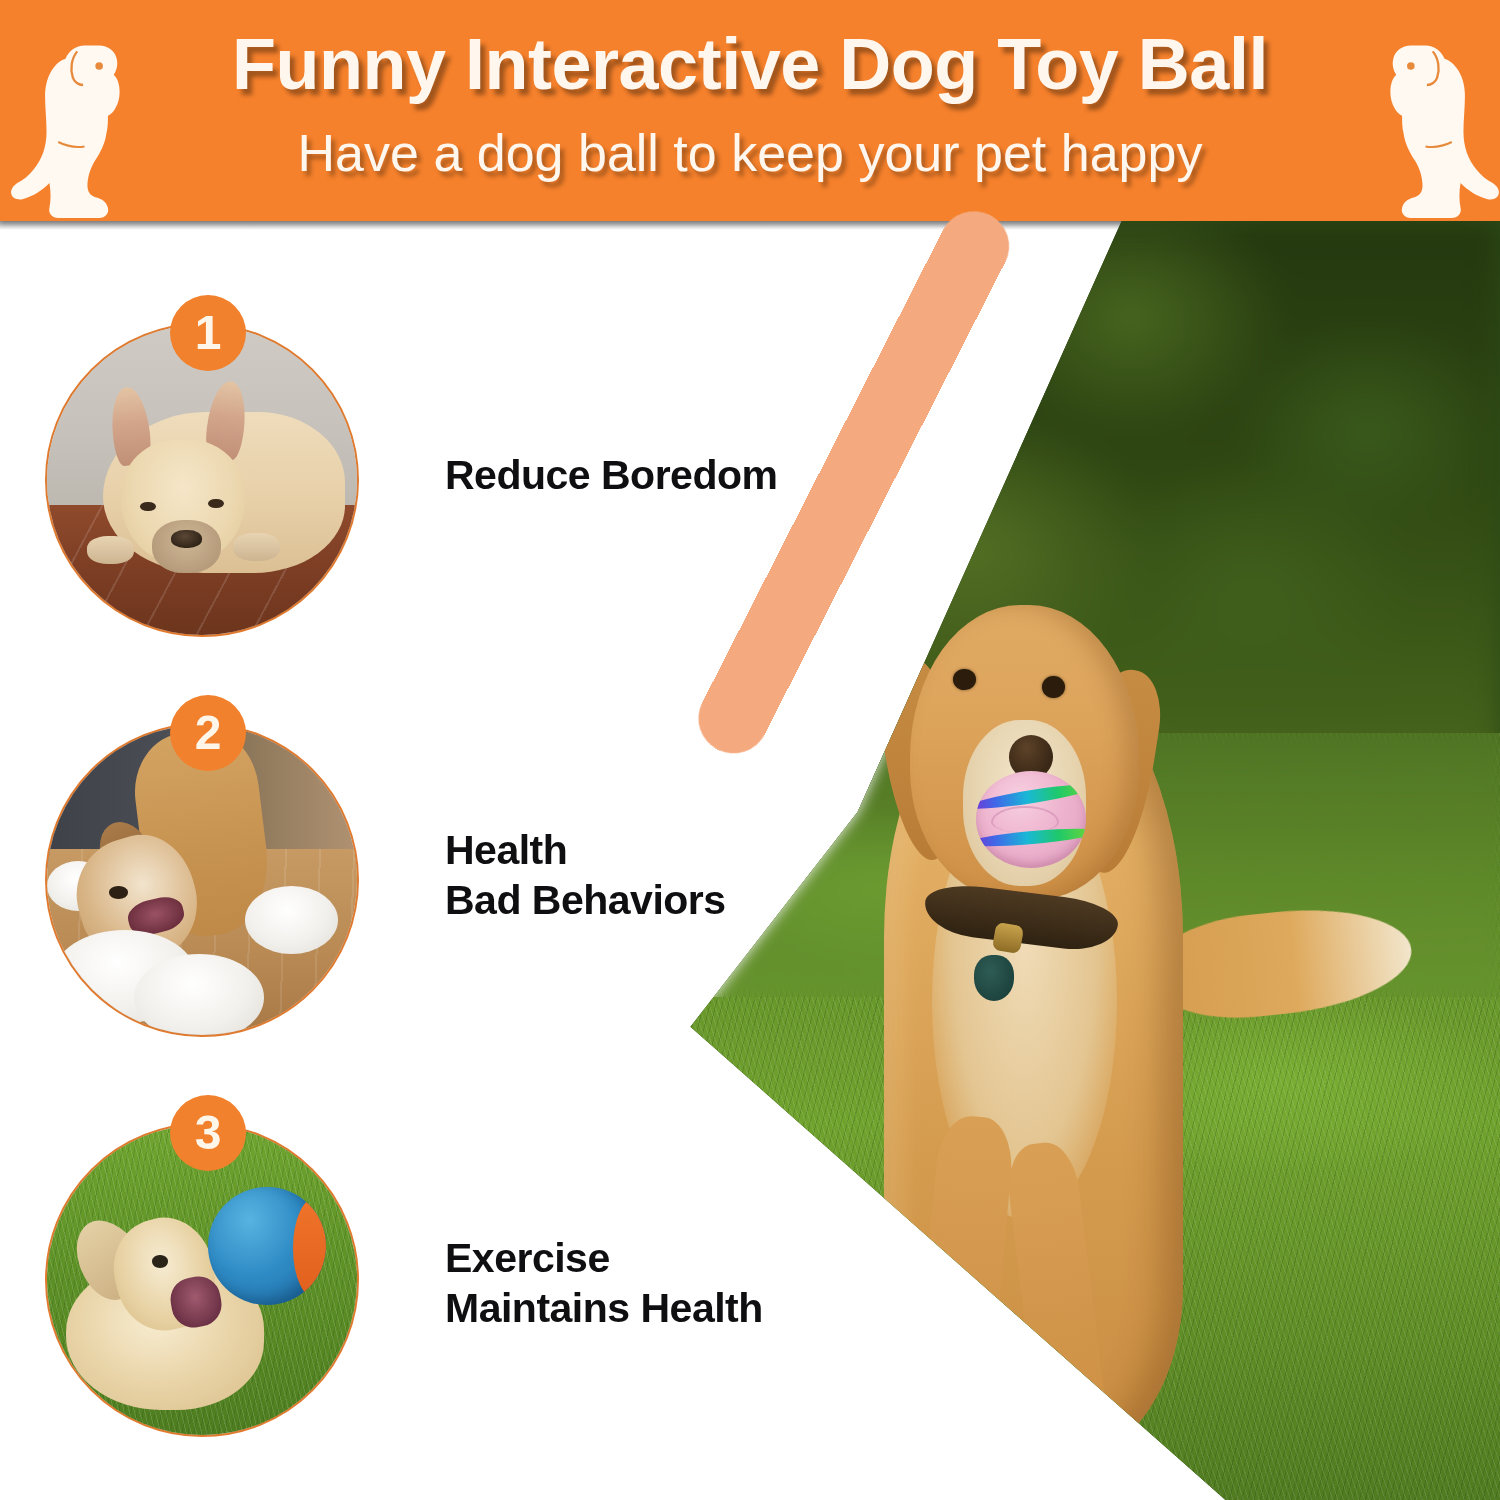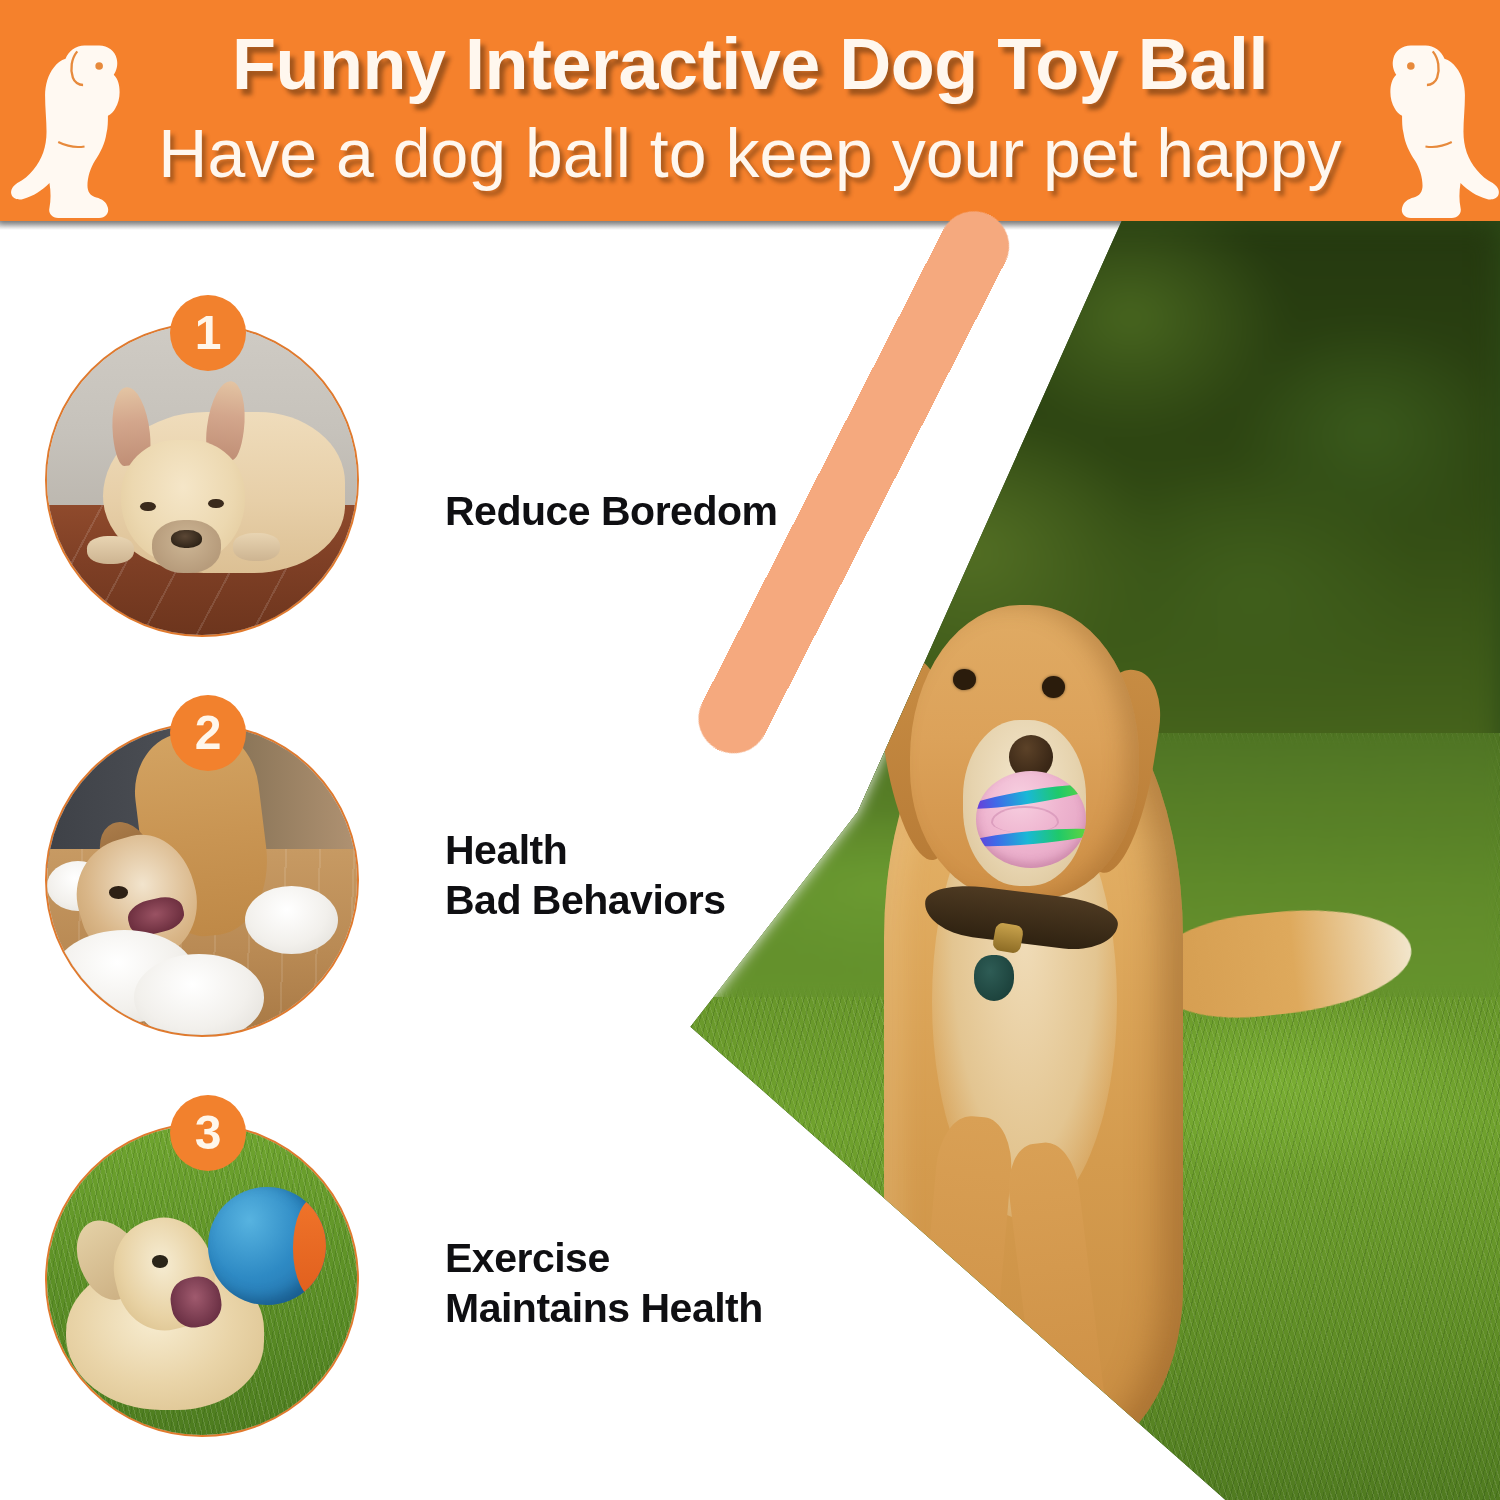--- a/index.html
+++ b/index.html
@@ -52,21 +52,21 @@
     letter-spacing: -0.5px;
     text-shadow: 5px 6px 4px rgba(60,30,8,0.45);
     white-space: nowrap;
   }
   .banner-subtitle {
     position: absolute;
     left: 0;
     top: 120px;
     width: 1500px;
     text-align: center;
-    font-size: 68px;
+    font-size: 52px;
     line-height: 66px;
     font-weight: normal;
     color: #FFF7EE;
     letter-spacing: 0px;
     text-shadow: 4px 5px 4px rgba(60,30,8,0.42);
     white-space: nowrap;
   }
   .dog-silhouette {
     position: absolute;
     top: 28px;
@@ -502,21 +502,21 @@
     position: absolute;
     left: 400px;
     width: 420px;
     font-size: 41px;
     line-height: 50px;
     font-weight: bold;
     color: #0f0f12;
     letter-spacing: -0.5px;
     white-space: pre-line;
   }
-  .feature-1 .feature-label { top: 155px; margin-top: 36px; }
+  .feature-1 .feature-label { top: 155px; }
   .feature-2 .feature-label { top: 130px; }
   .feature-3 .feature-label { top: 138px; }
 </style>
 </head>
 <body>
 
 <div id="page">
 
   <div class="banner">
 

